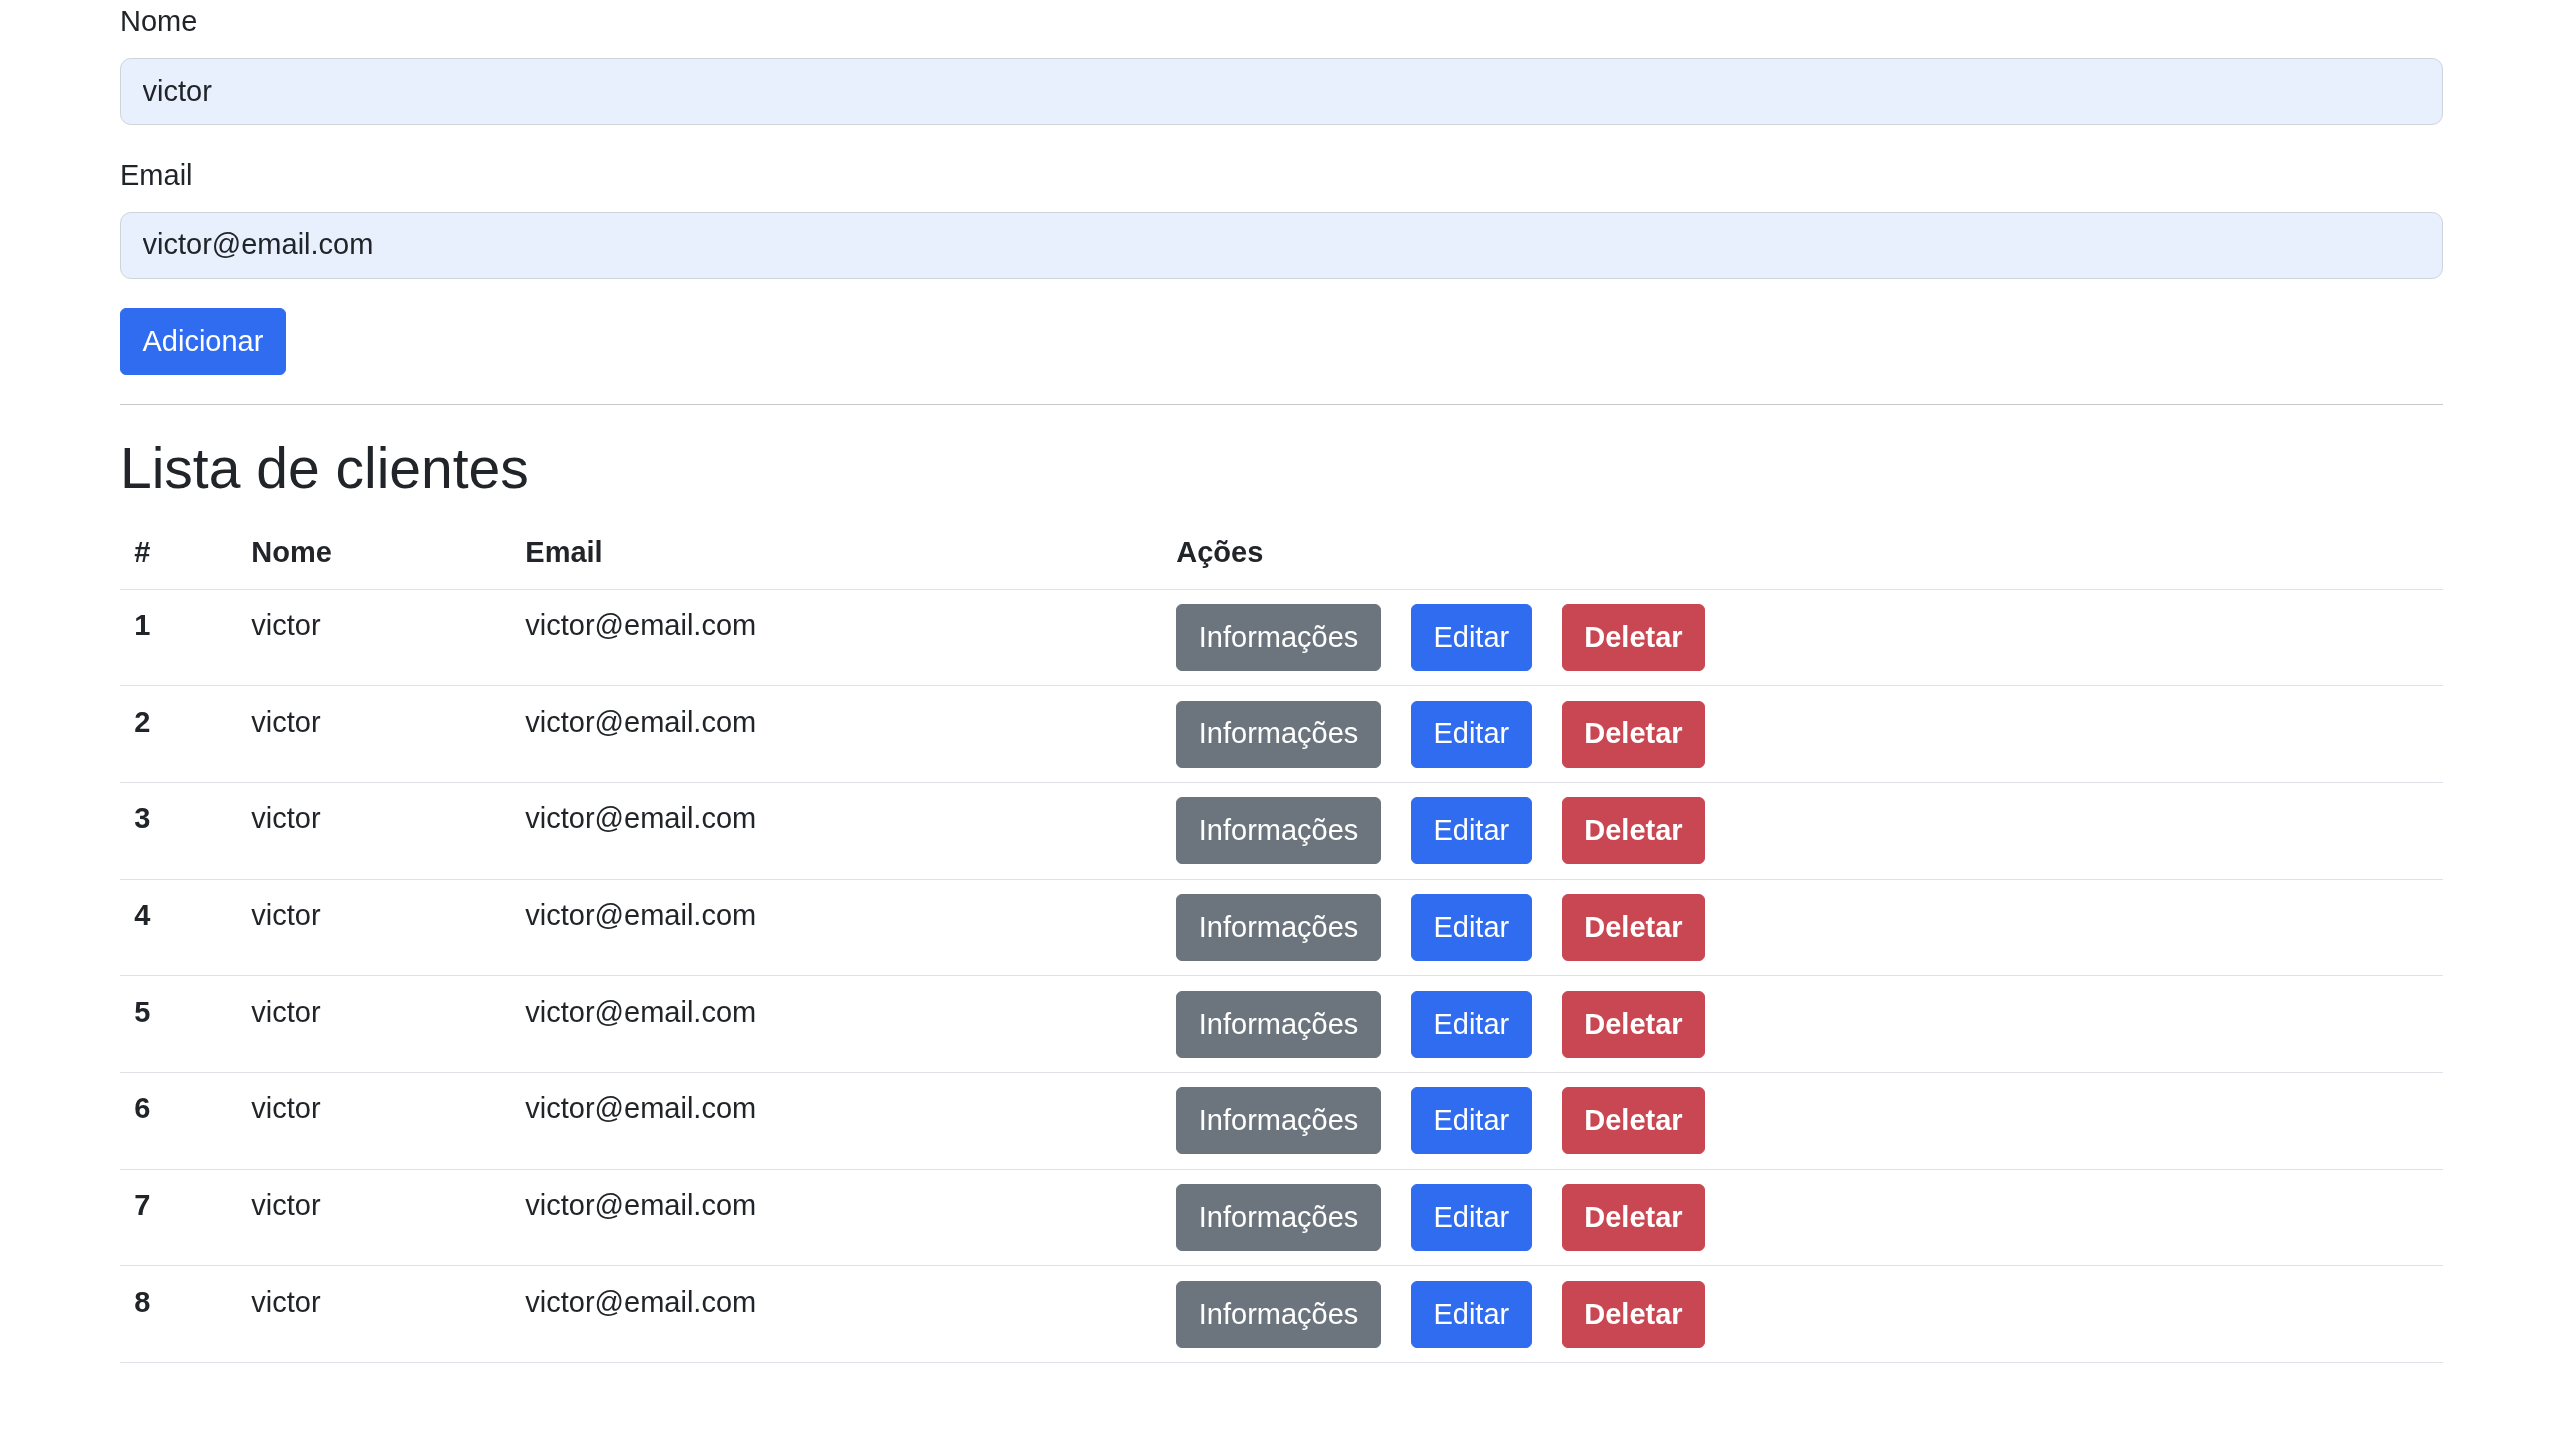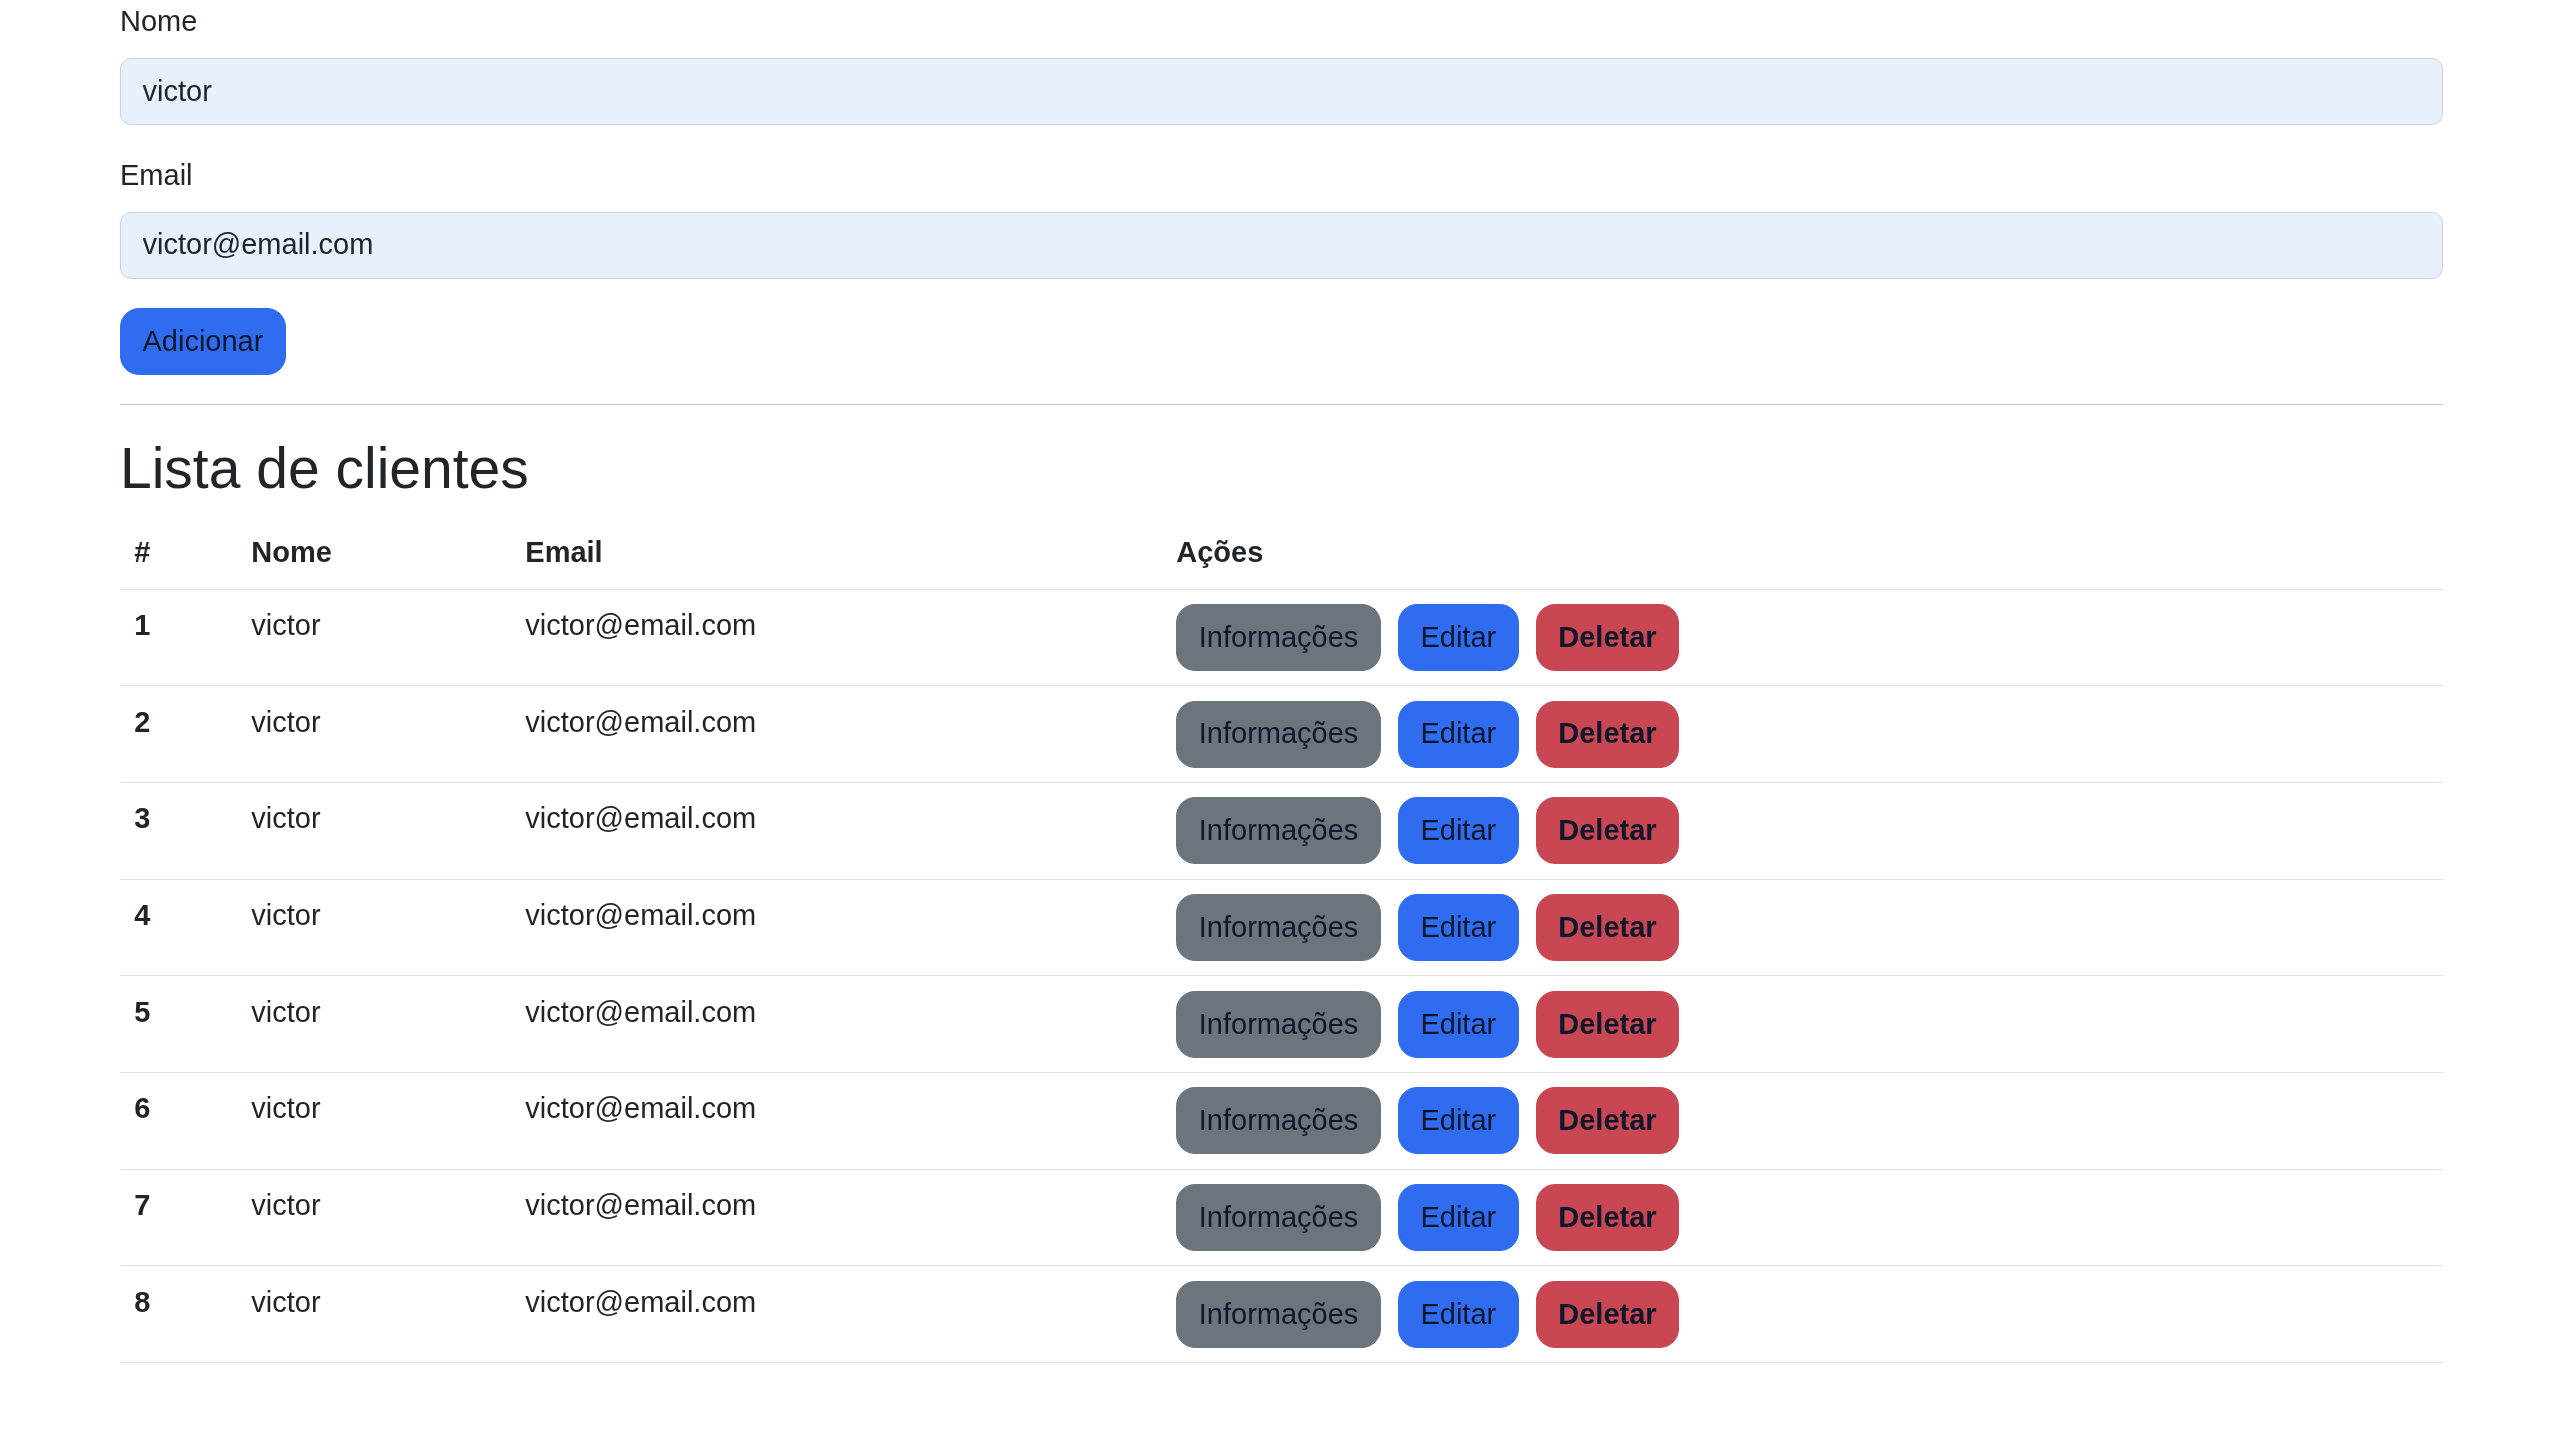--- a/index.html
+++ b/index.html
@@ -32,23 +32,23 @@
     background: var(--input-bg, #e8f0fe);
     border: 1.8px solid #ced4da;
     border-radius: 10.8px;
     outline: none;
   }
   .mb-3 { margin-bottom: 29px; }
   .btn {
     display: inline-block;
     padding: 10.8px 21.5px;
     font-family: inherit; font-size: 29px; line-height: 1.5;
-    color: #0f172a;
+    color: #ffffff;
     border: 1.8px solid transparent;
-    border-radius: 19px;
+    border-radius: 6px;
     cursor: pointer;
     white-space: nowrap;
   }
   .btn-primary   { background: var(--primary, #306cf0);  border-color: var(--primary, #306cf0); }
   .btn-secondary { background: var(--secondary, #6c757d); border-color: var(--secondary, #6c757d); }
   .btn-danger    { background: var(--danger, #c94752);   border-color: var(--danger, #c94752); font-weight: bold; }
   hr.divider {
     margin: 29px 0;
     border: 0;
     border-top: 1.8px solid #c7c9ca;
@@ -66,21 +66,21 @@
   .col-email  { width: 651px; }
   .clients-table th, .clients-table td {
     padding: 14.3px;
     text-align: left;
     vertical-align: top;
     border-bottom: 1.8px solid var(--table-border, #dee2e6);
     font-size: 29px;
   }
   .clients-table thead th { font-weight: 700; }
   .clients-table tbody th.cell-num { font-weight: 700; }
-  .actions-cell .btn { margin-right: 9px; }
+  .actions-cell .btn { margin-right: 22px; }
 </style>
 </head>
 <body>
 
 <div class="container">
 
 
   <form>
     <div class="mb-3">
       <label class="form-label">Nome</label>

